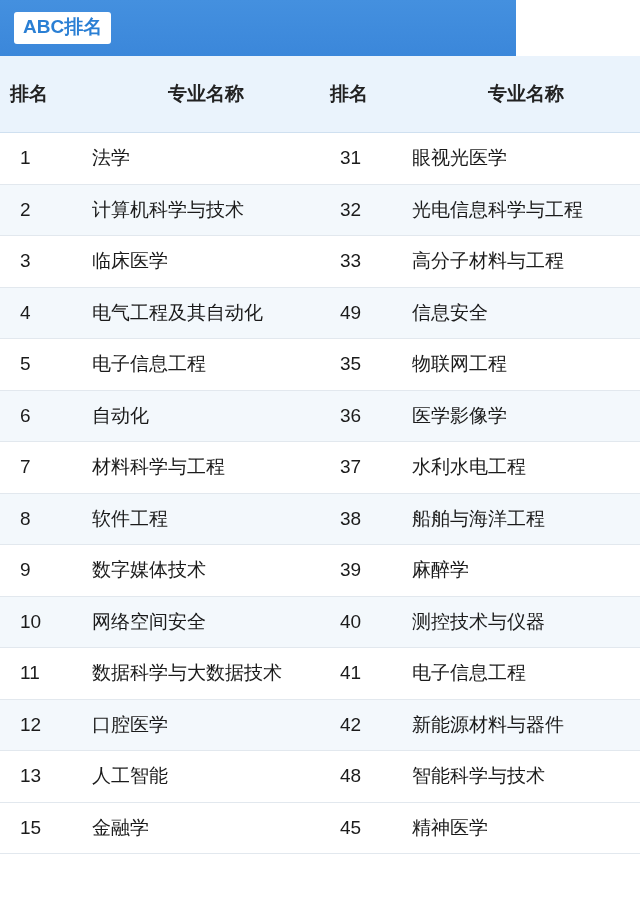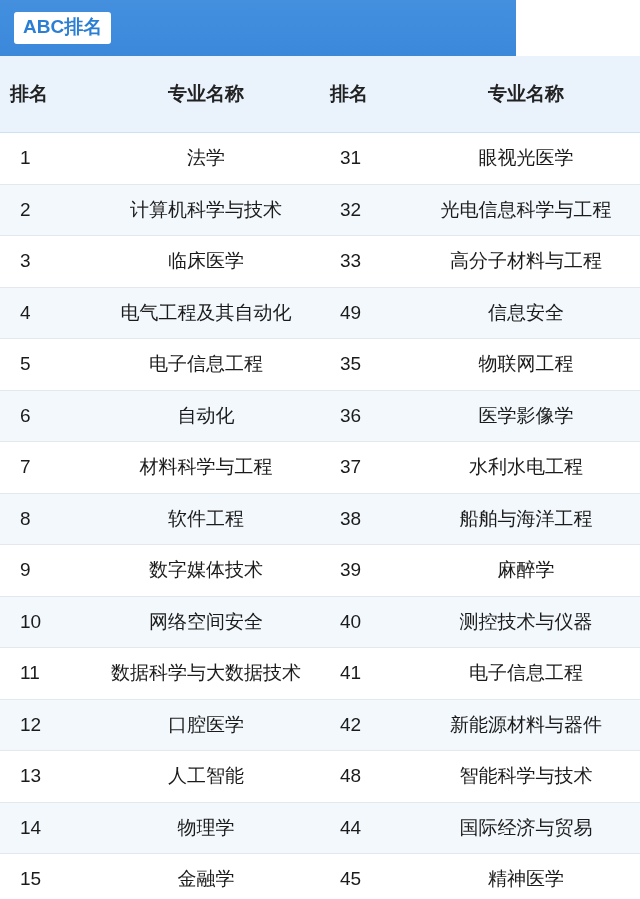--- a/index.html
+++ b/index.html
@@ -72,21 +72,20 @@
     padding: 12px;
   }
   thead th.rank-h {
     padding-left: 10px;
     text-align: left;
   }
   tbody td {
     height: 50.5px;
     font-size: 19px;
     color: #1b1b1b;
-    text-align: center;
     padding: 0;
     border-bottom: 1px solid #e2e8ee;
     white-space: nowrap;
     overflow: hidden;
   }
   tbody td.rank {
     text-align: left;
     padding-left: 20px;
     font-size: 19px;
     color: #1b1b1b;
@@ -191,26 +190,20 @@
           <td class="major">口腔医学</td>
           <td class="rank">42</td>
           <td class="major">新能源材料与器件</td>
         </tr>
         <tr class="odd">
           <td class="rank">13</td>
           <td class="major">人工智能</td>
           <td class="rank">48</td>
           <td class="major">智能科学与技术</td>
         </tr>
-        <tr class="even">
-          <td class="rank">14</td>
-          <td class="major">物理学</td>
-          <td class="rank">44</td>
-          <td class="major">国际经济与贸易</td>
-        </tr>
         <tr class="odd">
           <td class="rank">15</td>
           <td class="major">金融学</td>
           <td class="rank">45</td>
           <td class="major">精神医学</td>
         </tr>
       </tbody>
   </table>
 
 </div>

